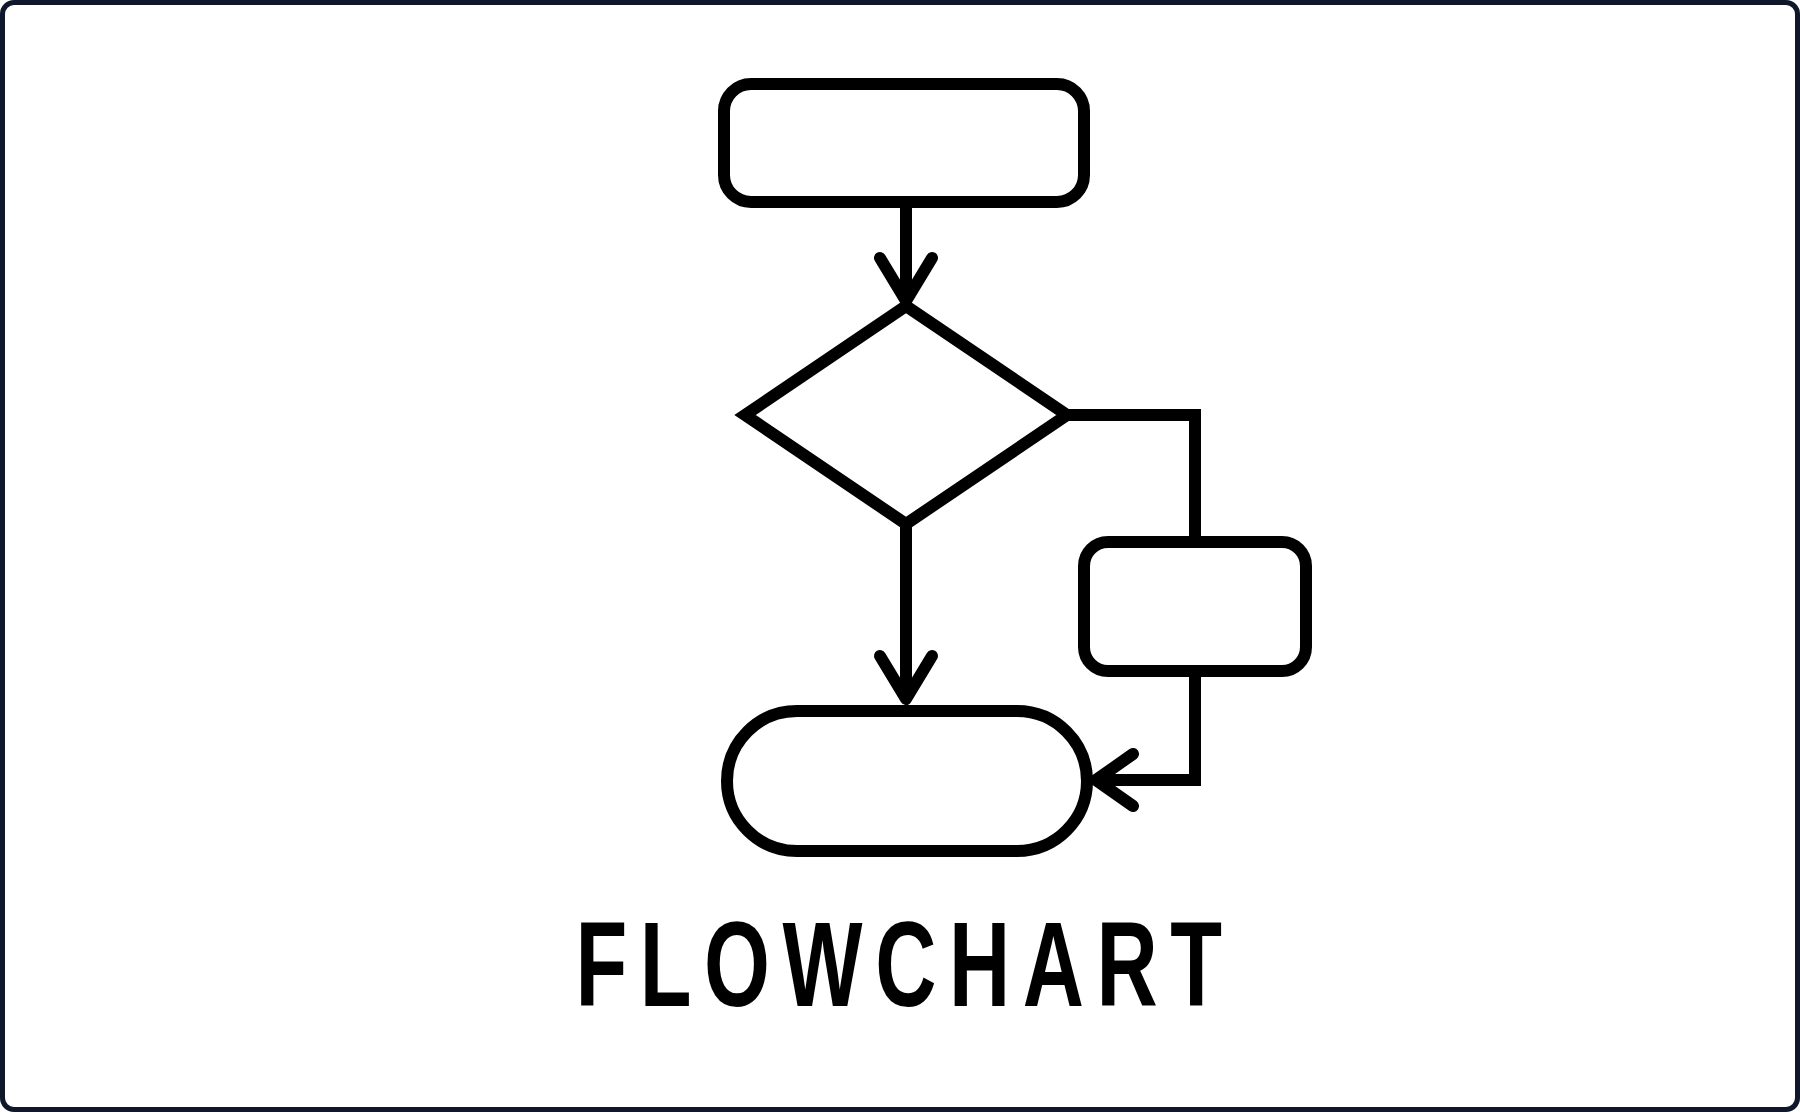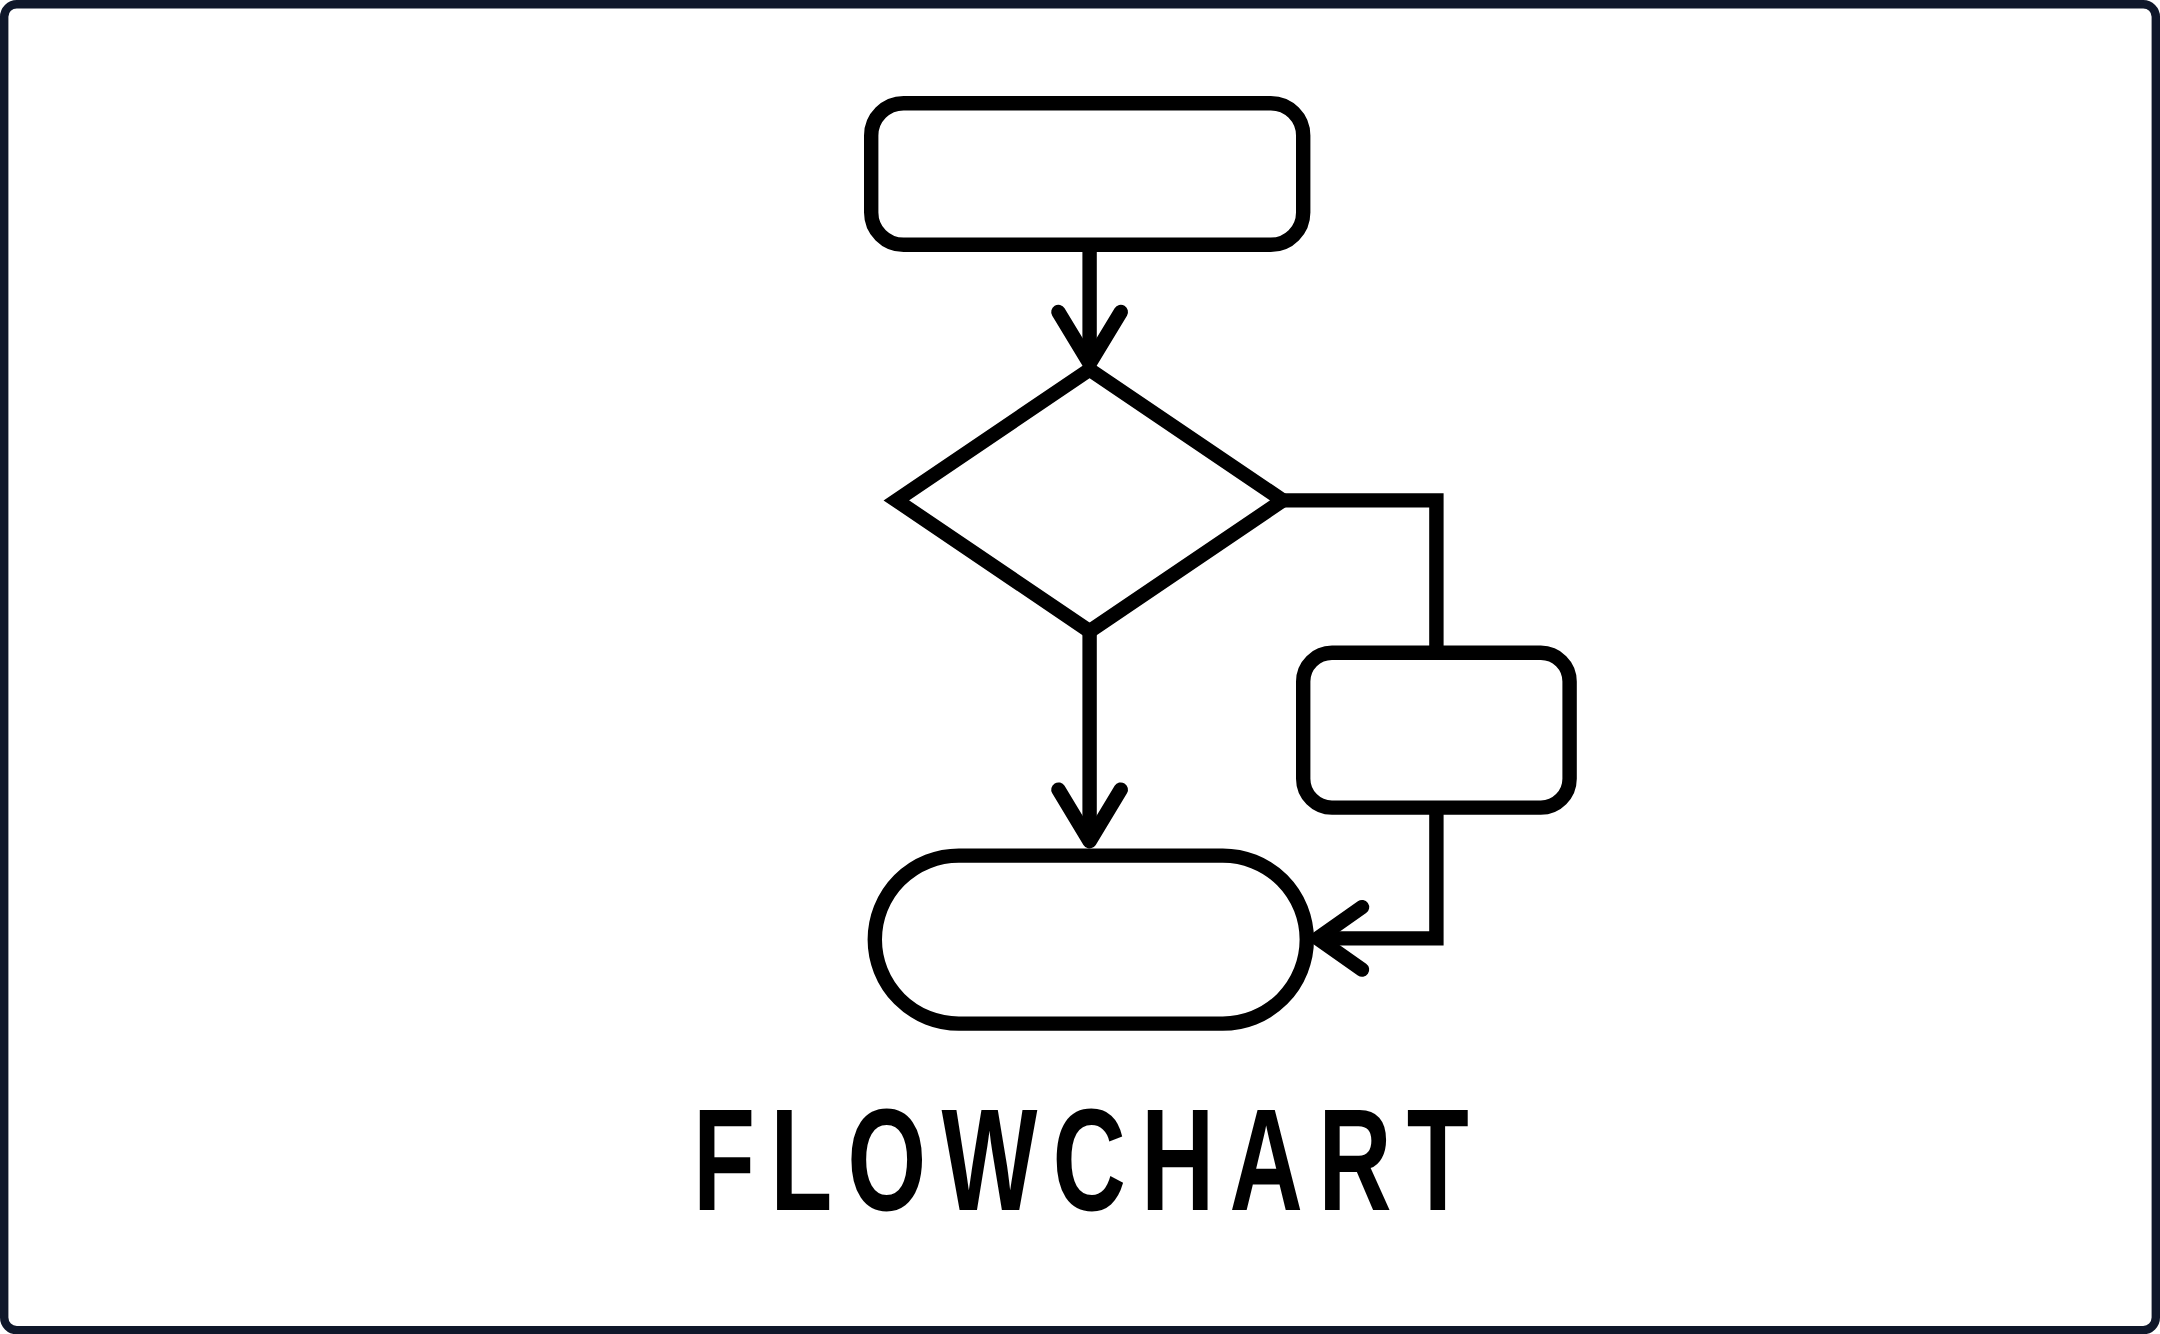--- a/index.html
+++ b/index.html
@@ -8,21 +8,21 @@
     width: 1800px;
     height: 1112px;
     background: #ffffff;
     font-family: "Liberation Sans", sans-serif;
     overflow: hidden;
   }
   .card {
     position: absolute;
     inset: 0;
     box-sizing: border-box;
-    border: 7px solid #0f172a;
+    border: 5px solid #0f172a;
     border-radius: 14px;
     background: #ffffff;
   }
   .diagram-svg {
     position: absolute;
     left: 0;
     top: 0;
     width: 1800px;
     height: 1112px;
     display: block;

